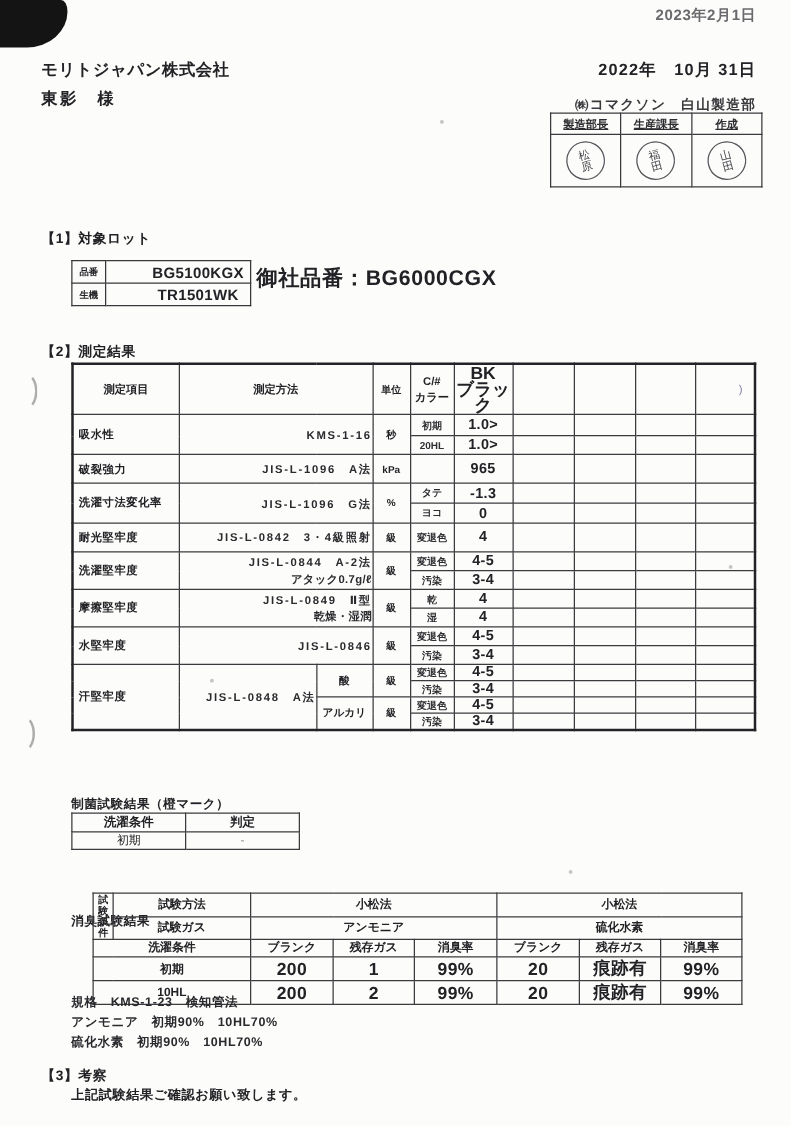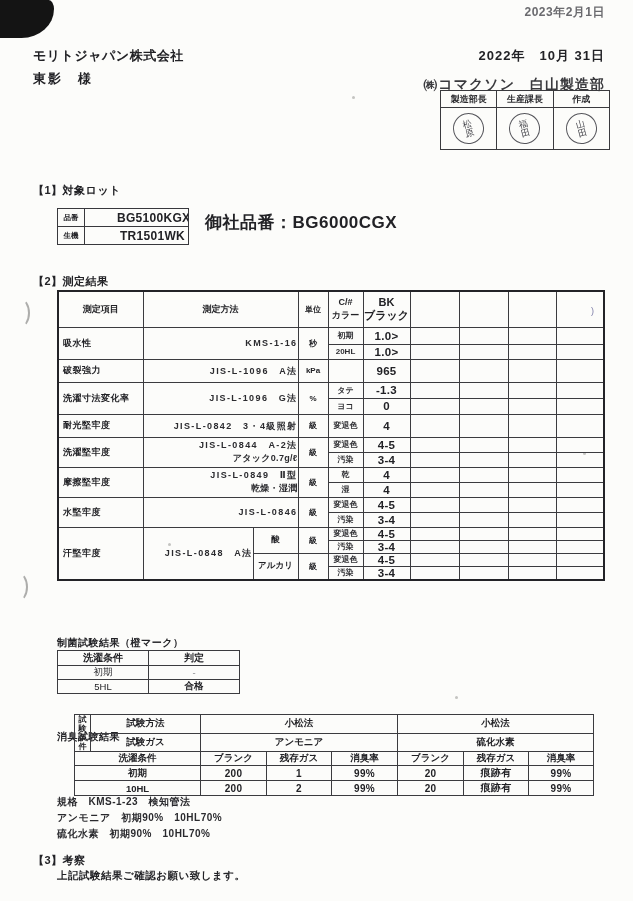--- a/index.html
+++ b/index.html
@@ -17,43 +17,43 @@
   
   .corner-blob{left:0;top:0;width:54px;height:38px;background:#141414;border-radius:0 12% 75% 0/0 30% 95% 0;}
   .punch-arc{width:16px;height:26px;border:2px solid #b0b0ae;border-color:transparent #9a9a98 transparent transparent;border-radius:50%;opacity:.8;}
   .speck{width:3px;height:3px;background:#b5b5b2;border-radius:50%;opacity:.8;}
 
   
   .scan-date{right:28px;top:4px;font-size:12px;color:#6a6a6e;font-weight:bold;letter-spacing:.5px;}
   .company{left:33px;top:47px;font-size:13px;font-weight:bold;letter-spacing:.5px;}
   .report-date{right:28px;top:47px;font-size:13px;font-weight:bold;letter-spacing:1px;}
   .recipient{left:33px;top:70px;font-size:13px;font-weight:bold;letter-spacing:2px;}
-  .issuer{right:28px;top:76px;font-size:14px;font-weight:bold;color:#3a3a3e;letter-spacing:1px;text-align:right;}
+  .issuer{right:28px;top:76px;font-size:11px;font-weight:bold;color:#3a3a3e;letter-spacing:1px;text-align:right;}
 
   table{border-collapse:collapse;table-layout:fixed;}
   td,th{padding:0;overflow:hidden;font-weight:normal;}
 
   
   .approval{left:440px;top:90px;}
   .approval table{width:170px;border:1.6px solid #2f2f33;}
-  .approval td{border:1.2px solid #3a3a3e;text-align:center;vertical-align:middle;}
+  .approval td{border:1.2px solid #3a3a3e;text-align:center;vertical-align:middle;text-decoration:underline;}
   .approval .hd{height:16px;font-size:9px;font-weight:bold;color:#2c2c30;}
   .approval .st{height:41px;}
   .stamp{display:inline-flex;align-items:center;justify-content:center;width:29px;height:29px;border:1.6px solid #55555b;border-radius:50%;font-size:9px;color:#45454b;transform:rotate(-15deg);line-height:9px;text-align:center;word-break:break-all;width:29px;}
   .stamp span{display:block;width:11px;}
 
   
   .doc-title{left:0;right:0;top:156px;text-align:center;}
   .doc-title span{display:inline-block;font-size:15px;font-weight:bold;letter-spacing:2px;border-bottom:2.2px solid #222;padding:0 4px 2px;}
 
   .sec-head{font-size:11px;font-weight:bold;letter-spacing:.5px;}
 
   
   .lot{left:57px;top:208px;}
-  .lot table{width:132px;border:1.8px solid #232327;}
+  .lot table{width:144px;border:1.8px solid #232327;}
   .lot td{border:1.2px solid #38383c;height:17px;vertical-align:middle;}
   .lot .lbl{width:26px;font-size:7.5px;font-weight:bold;text-align:center;background:#fbfbf9;}
   .lot .val{font-size:12px;font-weight:bold;text-align:center;letter-spacing:.3px;padding-left:32px;}
   .cust-part{left:205px;top:211px;font-size:17px;font-weight:bold;letter-spacing:.5px;}
 
   
   .mt{left:57px;top:290px;}
   .mt table{width:546px;border:2px solid #232327;padding-left:16px;}
   .mt td{border:1px solid #3b3b3f;vertical-align:middle;background:transparent;}
   .mt .h39{height:36px;}
@@ -81,21 +81,21 @@
   .ab .dash{color:#8a8a8e;}
   .ab .res{font-weight:bold;}
 
   
   .deo-title{left:57px;top:730px;font-size:10px;font-weight:bold;letter-spacing:.5px;}
   .deo{left:56px;top:714px;margin-left:18px;}
   .deo table{width:519px;border:1.8px solid #232327;}
   .deo td{border:1.1px solid #3b3b3f;text-align:center;vertical-align:middle;font-size:9.5px;font-weight:bold;}
   .deo .r{height:12px;}
   .deo .corner{font-size:8px;line-height:9px;font-weight:bold;}
-  .deo .num{font-size:10px;letter-spacing:.3px;}
+  .deo .num{font-size:14px;letter-spacing:.3px;}
 
   .note-line{font-size:10px;font-weight:bold;letter-spacing:.5px;color:#2a2a2e;}
   .s3-head{left:33px;top:853px;}
   .s3-text{left:57px;top:869px;font-size:10.5px;font-weight:bold;letter-spacing:.5px;}
 </style>
 </head>
 <body>
 
 <div class="page">
 
@@ -171,21 +171,21 @@
           <col style="width:48px">
           <col style="width:48px">
       </colgroup>
 
       <tbody>
           <tr class="h39">
         <td class="th">測定項目</td>
         <td class="th" colspan="2">測定方法</td>
         <td class="th" style="font-size:8px;">単位</td>
         <td class="th two"><span>C/#</span><br><span>カラー</span></td>
-        <td class="th two" style="font-size:11px;"><span>BK</span><br><span>ブラック</span></td>
+        <td class="th two" style="font-size:14px;"><span>BK</span><br><span>ブラック</span></td>
         <td></td>
         <td></td>
         <td></td>
         <td class="stray">)</td>
       </tr>
 
       <tr class="h20">
         <td class="item" rowspan="2">吸水性</td>
         <td class="method" colspan="2" rowspan="2">KMS-1-16</td>
         <td class="unit" rowspan="2">秒</td>
@@ -355,24 +355,20 @@
   <div class="abs ab">
     <table>
       <tbody>
           <tr>
         <td class="hd" style="width:90px">洗濯条件</td>
         <td class="hd">判定</td>
       </tr>
       <tr>
         <td>初期</td>
         <td class="dash">-</td>
-      </tr>
-      <tr>
-        <td>5HL</td>
-        <td class="res">合格</td>
       </tr>
     </tbody>
       </table>
   </div>
 
   <div class="abs deo-title">消臭試験結果</div>
   <div class="abs deo">
     <table>
       <colgroup>
         <col style="width:16px">

